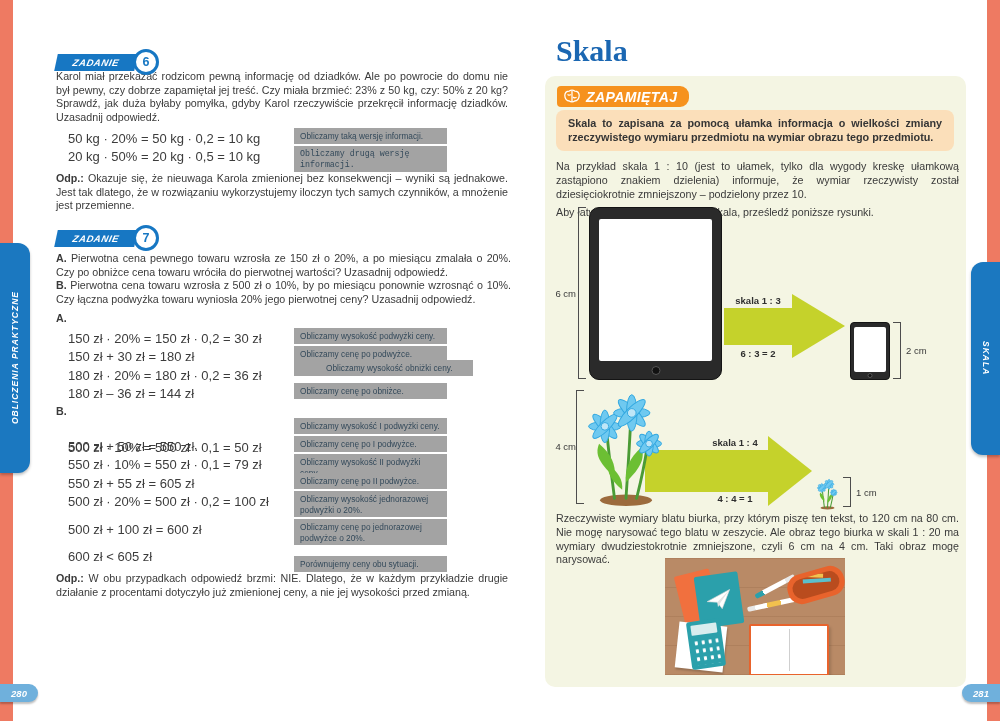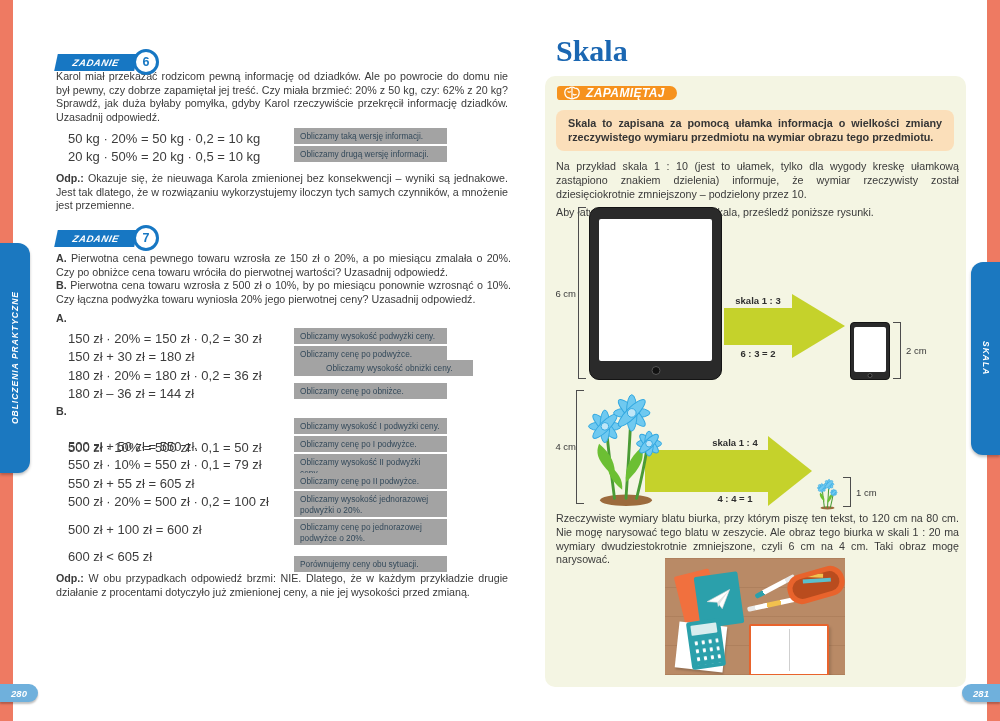--- a/index.html
+++ b/index.html
@@ -54,23 +54,23 @@
     font-size:8.3px;line-height:10.5px;padding:3px 6px 2px 6px;
   }
   .sec-label{position:absolute;left:56px;font-size:10.7px;font-weight:bold;}
 
   
   .rp-title{position:absolute;left:556px;top:34px;font-family:"Liberation Serif",serif;
     font-weight:bold;font-size:30px;color:#1b67b2;}
   .content-box{position:absolute;left:545px;top:76px;width:421px;height:611px;
     background:#f4f5e3;border-radius:10px;}
   .remember-badge{
-    position:absolute;left:557px;top:86px;height:14px;padding:0 12px 0 6px;
+    position:absolute;left:557px;top:86px;height:21px;padding:0 12px 0 6px;
     background:#f6921e;border-radius:4px 9px 9px 4px;display:flex;align-items:center;gap:5px;
-    color:#fff;font-size:12px;font-weight:bold;font-style:italic;letter-spacing:.4px;
+    color:#fff;font-size:14px;font-weight:bold;font-style:italic;letter-spacing:.4px;
   }
   .peach-box{
     position:absolute;left:556px;top:110px;width:374px;padding:7px 12px;
     background:#fbdfba;border-radius:8px;font-size:10.8px;font-weight:bold;
     line-height:13.5px;color:#353535;text-align:justify;
   }
   .rp-para{position:absolute;left:556px;width:403px;font-size:10.7px;line-height:13.8px;text-align:justify;}
 
   
   .bracket-l{position:absolute;width:7px;border:1.5px solid #4d4d4d;border-right:none;}
@@ -122,26 +122,26 @@
 </div>
 
 <div class="page-badge left">280</div>
 <div class="page-badge right">281</div>
 
 <div class="task-badge" style="left:56px;top:50px;">
   <div class="bar">ZADANIE</div>
   <div class="num">6</div>
 </div>
 
-<div class="para" style="left:56px;top:70px;width:452px;">Karol miał przekazać rodzicom pewną informację od dziadków. Ale po powrocie do domu nie był pewny, czy dobrze zapamiętał jej treść. Czy miała brzmieć: 20% z 50 kg, czy: 62% z 20 kg? Sprawdź, jak duża byłaby pomyłka, gdyby Karol rzeczywiście przekręcił informację dziadków. Uzasadnij odpowiedź.</div>
+<div class="para" style="left:56px;top:70px;width:452px;">Karol miał przekazać rodzicom pewną informację od dziadków. Ale po powrocie do domu nie był pewny, czy dobrze zapamiętał jej treść. Czy miała brzmieć: 23% z 50 kg, czy: 50% z 20 kg? Sprawdź, jak duża byłaby pomyłka, gdyby Karol rzeczywiście przekręcił informację dziadków. Uzasadnij odpowiedź.</div>
 
 <div class="eq" style="top:131px;">50 kg · 20% = 50 kg · 0,2 = 10 kg</div>
 <div class="note" style="top:128px;">Obliczamy taką wersję informacji.</div>
 <div class="eq" style="top:149px;">20 kg · 50% = 20 kg · 0,5 = 10 kg</div>
-<div class="note" style="top:146px;">Obliczamy drugą wersję informacji.</div>
+<div class="note" style="top:146px;font-family:Liberation Mono, monospace;">Obliczamy drugą wersję informacji.</div>
 
 <div class="para" style="left:56px;top:172px;width:452px;">
   <span class="b">Odp.:</span>
   <span>Okazuje się, że nieuwaga Karola zmienionej bez konsekwencji – wyniki są jednakowe. Jest tak dlatego, że w rozwiązaniu wykorzystujemy iloczyn tych samych czynników, a mnożenie jest przemienne.</span>
 </div>
 
 <div class="task-badge" style="left:56px;top:226px;">
   <div class="bar">ZADANIE</div>
   <div class="num">7</div>
 </div>

